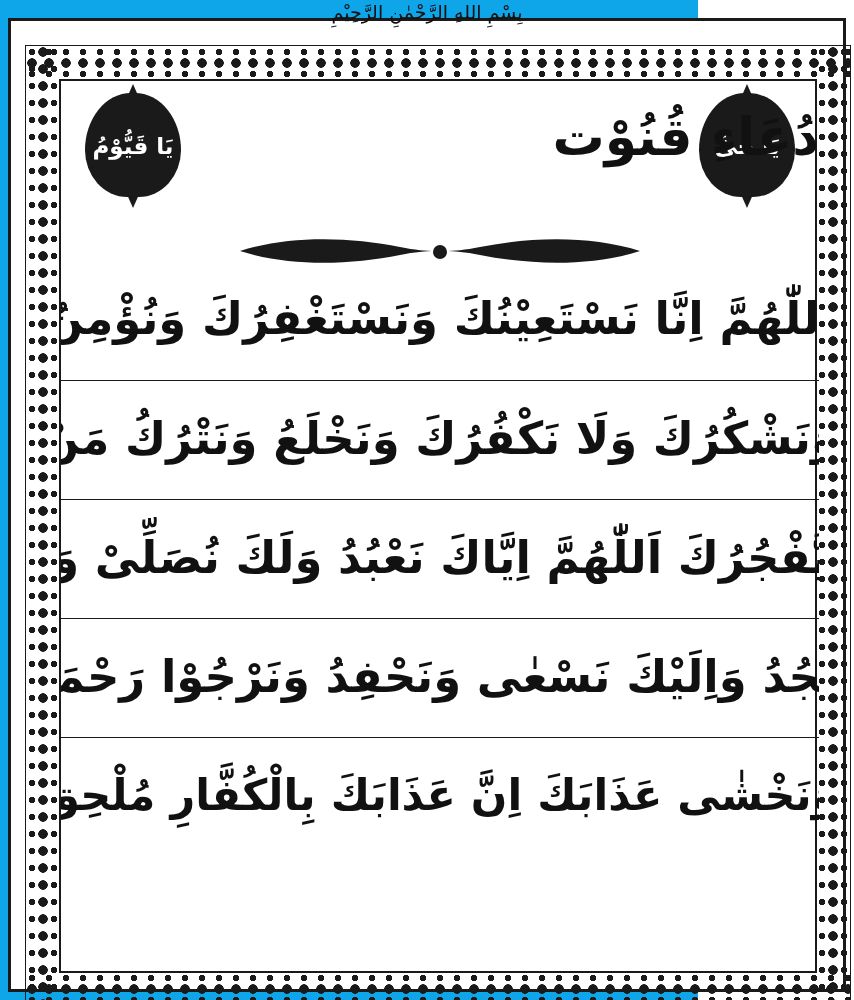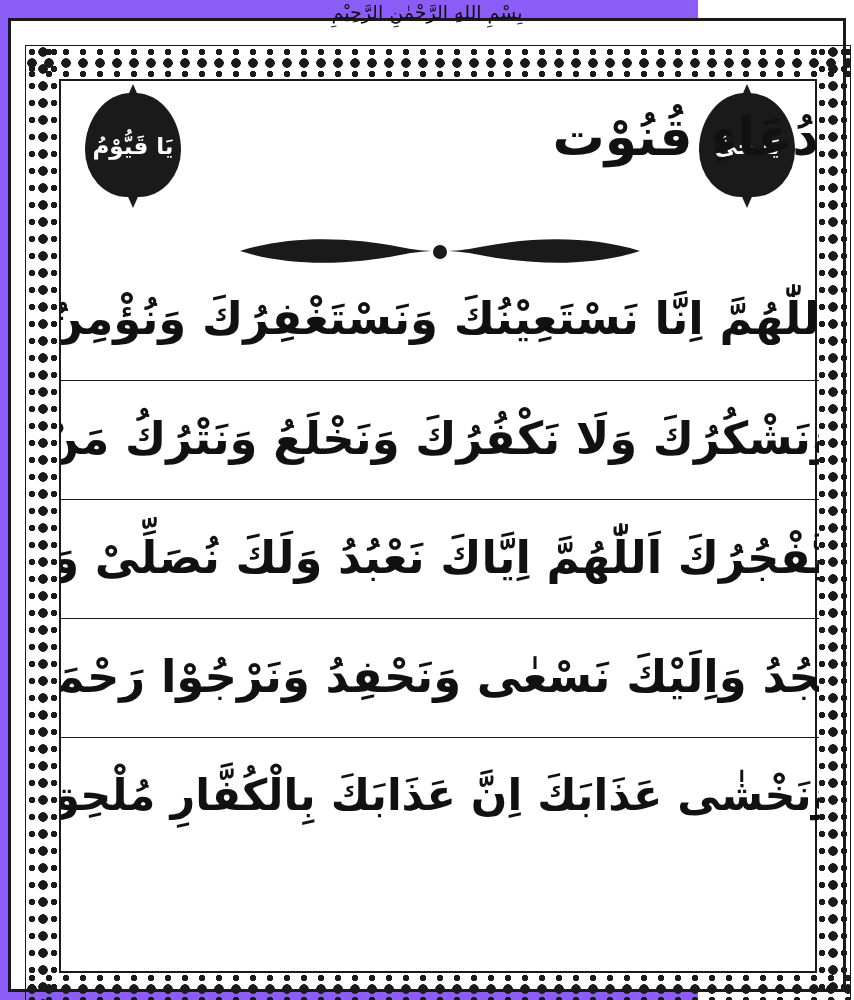--- a/index.html
+++ b/index.html
@@ -12,21 +12,21 @@
     width: 854px;
     height: 1000px;
     font-family: "DejaVu Sans", sans-serif;
     overflow: hidden;
   }
 
   .page {
     position: relative;
     width: 698px;
     height: 1000px;
-    background: #8b5cf6;
+    background: #0ea5e9;
   }
 
   
   .bismillah {
     position: absolute;
     top: 2px;
     left: 0;
     width: 854px;
     text-align: center;
     font-family: "DejaVu Sans", sans-serif;

